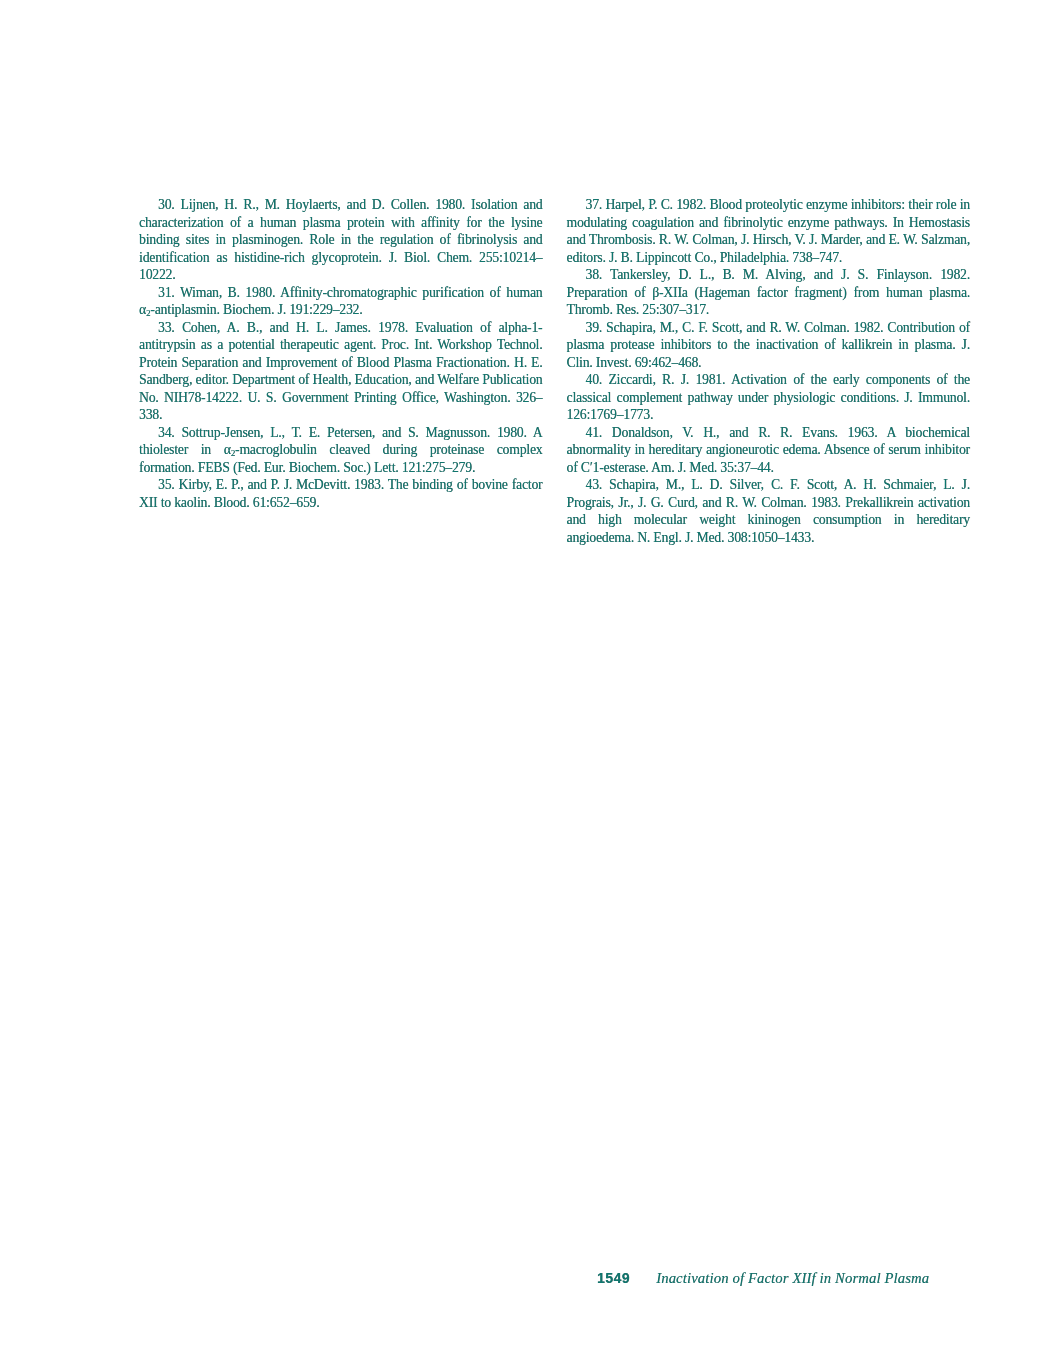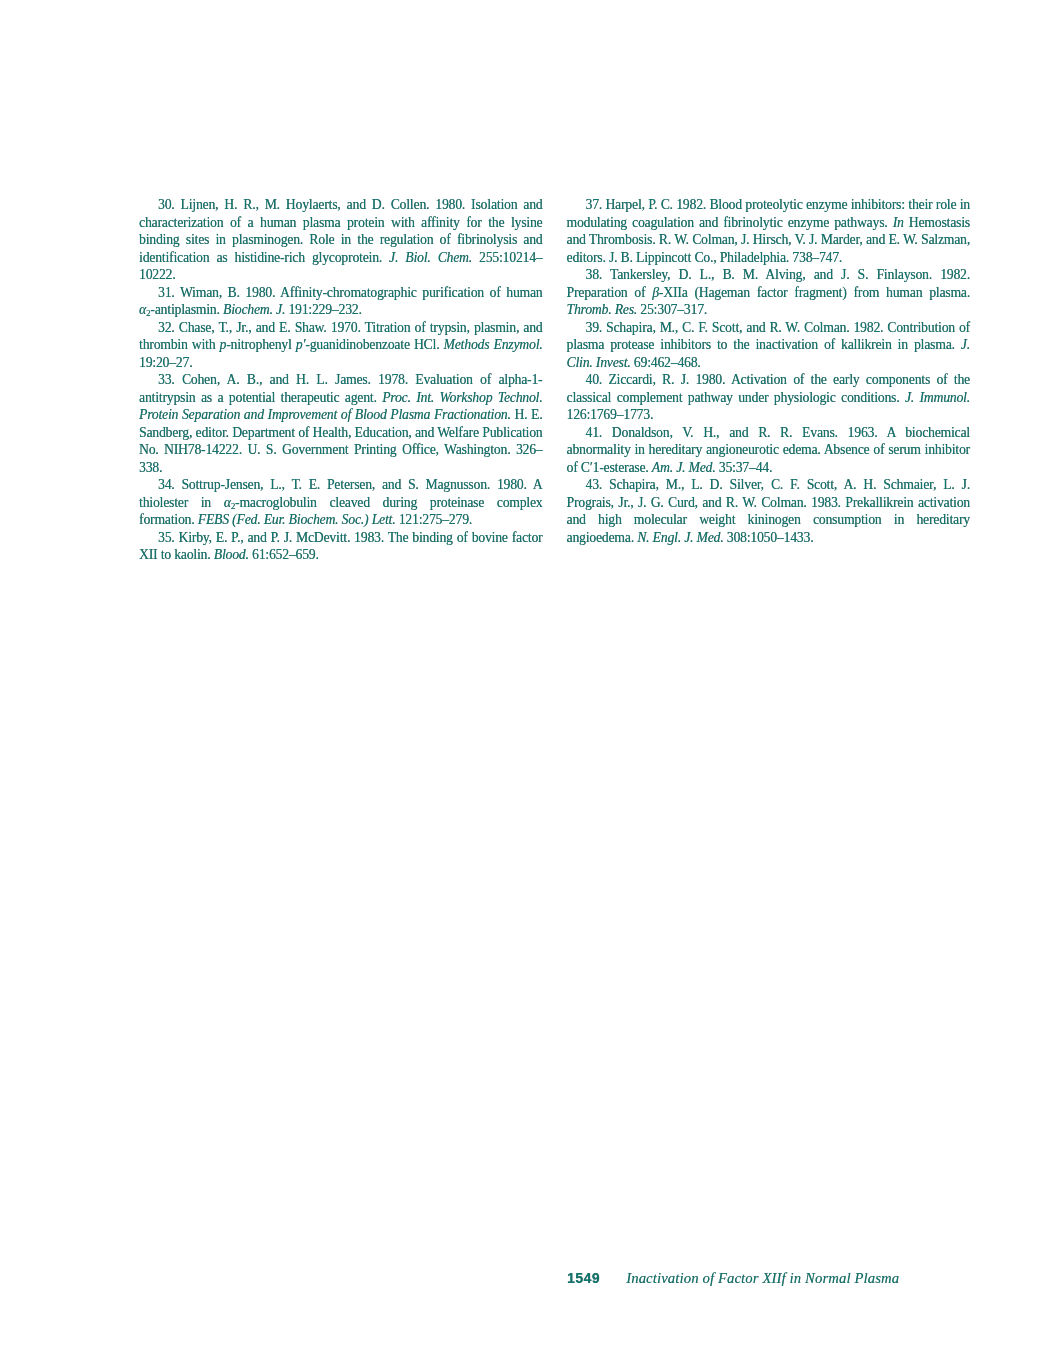--- a/index.html
+++ b/index.html
@@ -30,30 +30,29 @@
   .ref {
     margin: 0;
     text-indent: 19px;
     text-align: justify;
     font-size: 13.6px;
     line-height: 17.5px;
     letter-spacing: -0.15px;
     text-shadow: 0.25px 0 0 rgba(0,0,0,0.55);
   }
   .ref .it {
-    font-style: italic;
   }
   .ref sub {
     font-size: 9px;
     line-height: 0;
     vertical-align: -0.25em;
   }
   .footer {
     position: absolute;
-    left: 567px;
+    left: 597px;
     top: 1270px;
     display: flex;
     align-items: baseline;
     gap: 26px;
     white-space: nowrap;
   }
   .pagenum {
     font-family: "Liberation Sans", "DejaVu Sans", sans-serif;
     font-weight: bold;
     font-size: 14px;
@@ -68,30 +67,29 @@
   }
 </style>
 </head>
 <body>
 
 <div class="page">
   <div class="columns">
     <div class="col">
         <p class="ref"><span>30. Lijnen, H. R., M. Hoylaerts, and D. Collen. 1980. Isolation and characterization of a human plasma protein with affinity for the lysine binding sites in plasminogen. Role in the regulation of fibrinolysis and identification as histidine-rich glycoprotein. </span><span class="it">J. Biol. Chem.</span><span> 255:10214–10222.</span></p>
         <p class="ref"><span>31. Wiman, B. 1980. Affinity-chromatographic purification of human </span><span class="it">α</span><sub>2</sub><span>-antiplasmin. </span><span class="it">Biochem. J.</span><span> 191:229–232.</span></p>
-        <p class="ref"><span>32. Chase, T., Jr., and E. Shaw. 1970. Titration of trypsin, plasmin, and thrombin with </span><span class="it">p</span><span>-nitrophenyl </span><span class="it">p′</span><span>-guanidinobenzoate HCl. </span><span class="it">Methods Enzymol.</span><span> 19:20–27.</span></p>
         <p class="ref"><span>33. Cohen, A. B., and H. L. James. 1978. Evaluation of alpha-1-antitrypsin as a potential therapeutic agent. </span><span class="it">Proc. Int. Workshop Technol. Protein Separation and Improvement of Blood Plasma Fractionation.</span><span> H. E. Sandberg, editor. Department of Health, Education, and Welfare Publication No. NIH78-14222. U. S. Government Printing Office, Washington. 326–338.</span></p>
         <p class="ref"><span>34. Sottrup-Jensen, L., T. E. Petersen, and S. Magnusson. 1980. A thiolester in </span><span class="it">α</span><sub>2</sub><span>-macroglobulin cleaved during proteinase complex formation. </span><span class="it">FEBS (Fed. Eur. Biochem. Soc.) Lett.</span><span> 121:275–279.</span></p>
         <p class="ref"><span>35. Kirby, E. P., and P. J. McDevitt. 1983. The binding of bovine factor XII to kaolin. </span><span class="it">Blood.</span><span> 61:652–659.</span></p>
       </div>
     <div class="col">
         <p class="ref"><span>37. Harpel, P. C. 1982. Blood proteolytic enzyme inhibitors: their role in modulating coagulation and fibrinolytic enzyme pathways. </span><span class="it">In</span><span> Hemostasis and Thrombosis. R. W. Colman, J. Hirsch, V. J. Marder, and E. W. Salzman, editors. J. B. Lippincott Co., Philadelphia. 738–747.</span></p>
         <p class="ref"><span>38. Tankersley, D. L., B. M. Alving, and J. S. Finlayson. 1982. Preparation of </span><span class="it">β</span><span>-XIIa (Hageman factor fragment) from human plasma. </span><span class="it">Thromb. Res.</span><span> 25:307–317.</span></p>
         <p class="ref"><span>39. Schapira, M., C. F. Scott, and R. W. Colman. 1982. Contribution of plasma protease inhibitors to the inactivation of kallikrein in plasma. </span><span class="it">J. Clin. Invest.</span><span> 69:462–468.</span></p>
-        <p class="ref"><span>40. Ziccardi, R. J. 1980. Activation of the early components of the classical complement pathway under physiologic conditions. </span><span class="it">J. Immunol.</span><span> 126:1769–1773.</span></p>
+        <p class="ref"><span>40. Ziccardi, R. J. 1981. Activation of the early components of the classical complement pathway under physiologic conditions. </span><span class="it">J. Immunol.</span><span> 126:1769–1773.</span></p>
         <p class="ref"><span>41. Donaldson, V. H., and R. R. Evans. 1963. A biochemical abnormality in hereditary angioneurotic edema. Absence of serum inhibitor of C′1-esterase. </span><span class="it">Am. J. Med.</span><span> 35:37–44.</span></p>
         <p class="ref"><span>43. Schapira, M., L. D. Silver, C. F. Scott, A. H. Schmaier, L. J. Prograis, Jr., J. G. Curd, and R. W. Colman. 1983. Prekallikrein activation and high molecular weight kininogen consumption in hereditary angioedema. </span><span class="it">N. Engl. J. Med.</span><span> 308:1050–1433.</span></p>
       </div>
   </div>
   <div class="footer">
     <span class="pagenum">1549</span>
     <span class="running-title">Inactivation of Factor XIIf in Normal Plasma</span>
   </div>
 </div>
 

